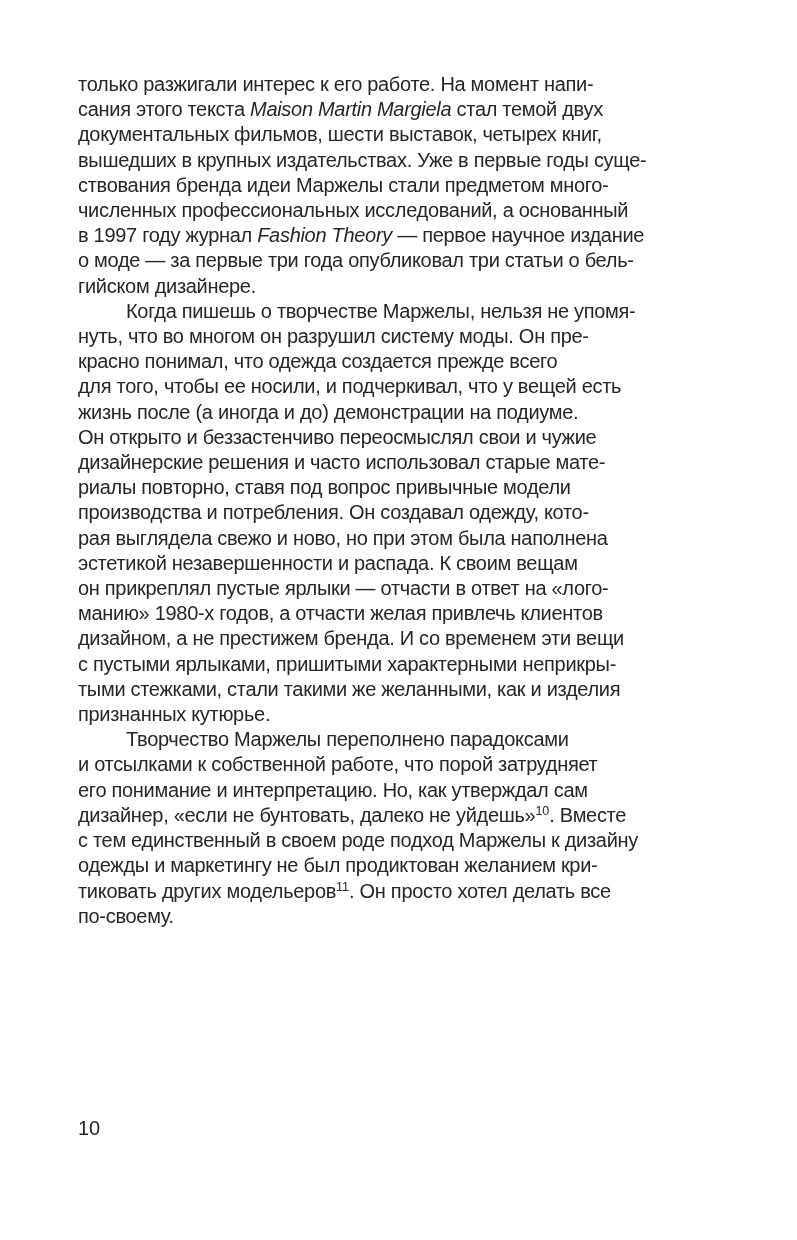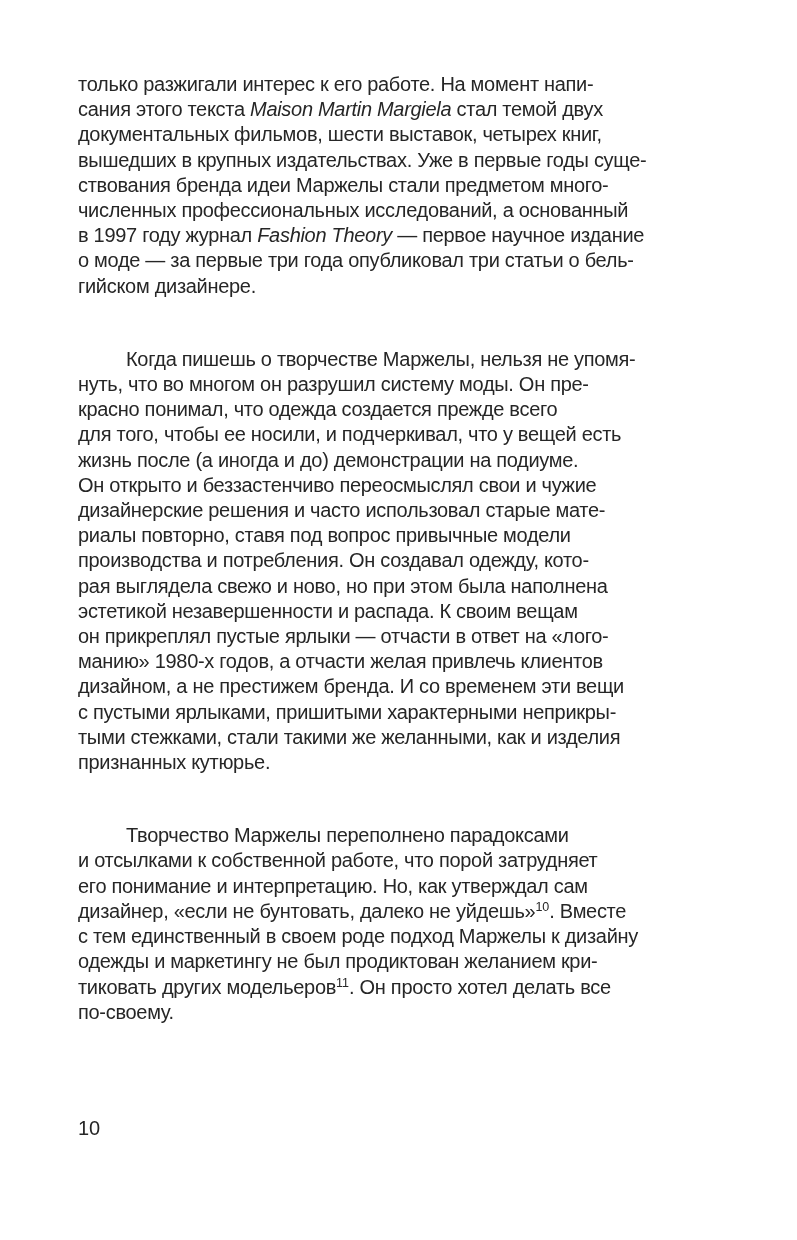--- a/index.html
+++ b/index.html
@@ -17,21 +17,21 @@
     position: absolute;
     left: 78px;
     top: 72px;
     width: 600px;
     font-size: 20px;
     line-height: 25.2px;
     letter-spacing: -0.3px;
     white-space: nowrap;
   }
   .paragraph { white-space: nowrap; }
-  .paragraph.indent { text-indent: 48px; margin-top: 48px; }
+  .paragraph.indent { text-indent: 48px; }
   .paragraph em { }
   .paragraph sup {
     font-size: 12.5px;
     line-height: 0;
     vertical-align: baseline;
     position: relative;
     top: -7px;
     letter-spacing: 0;
   }
   .page-number {

